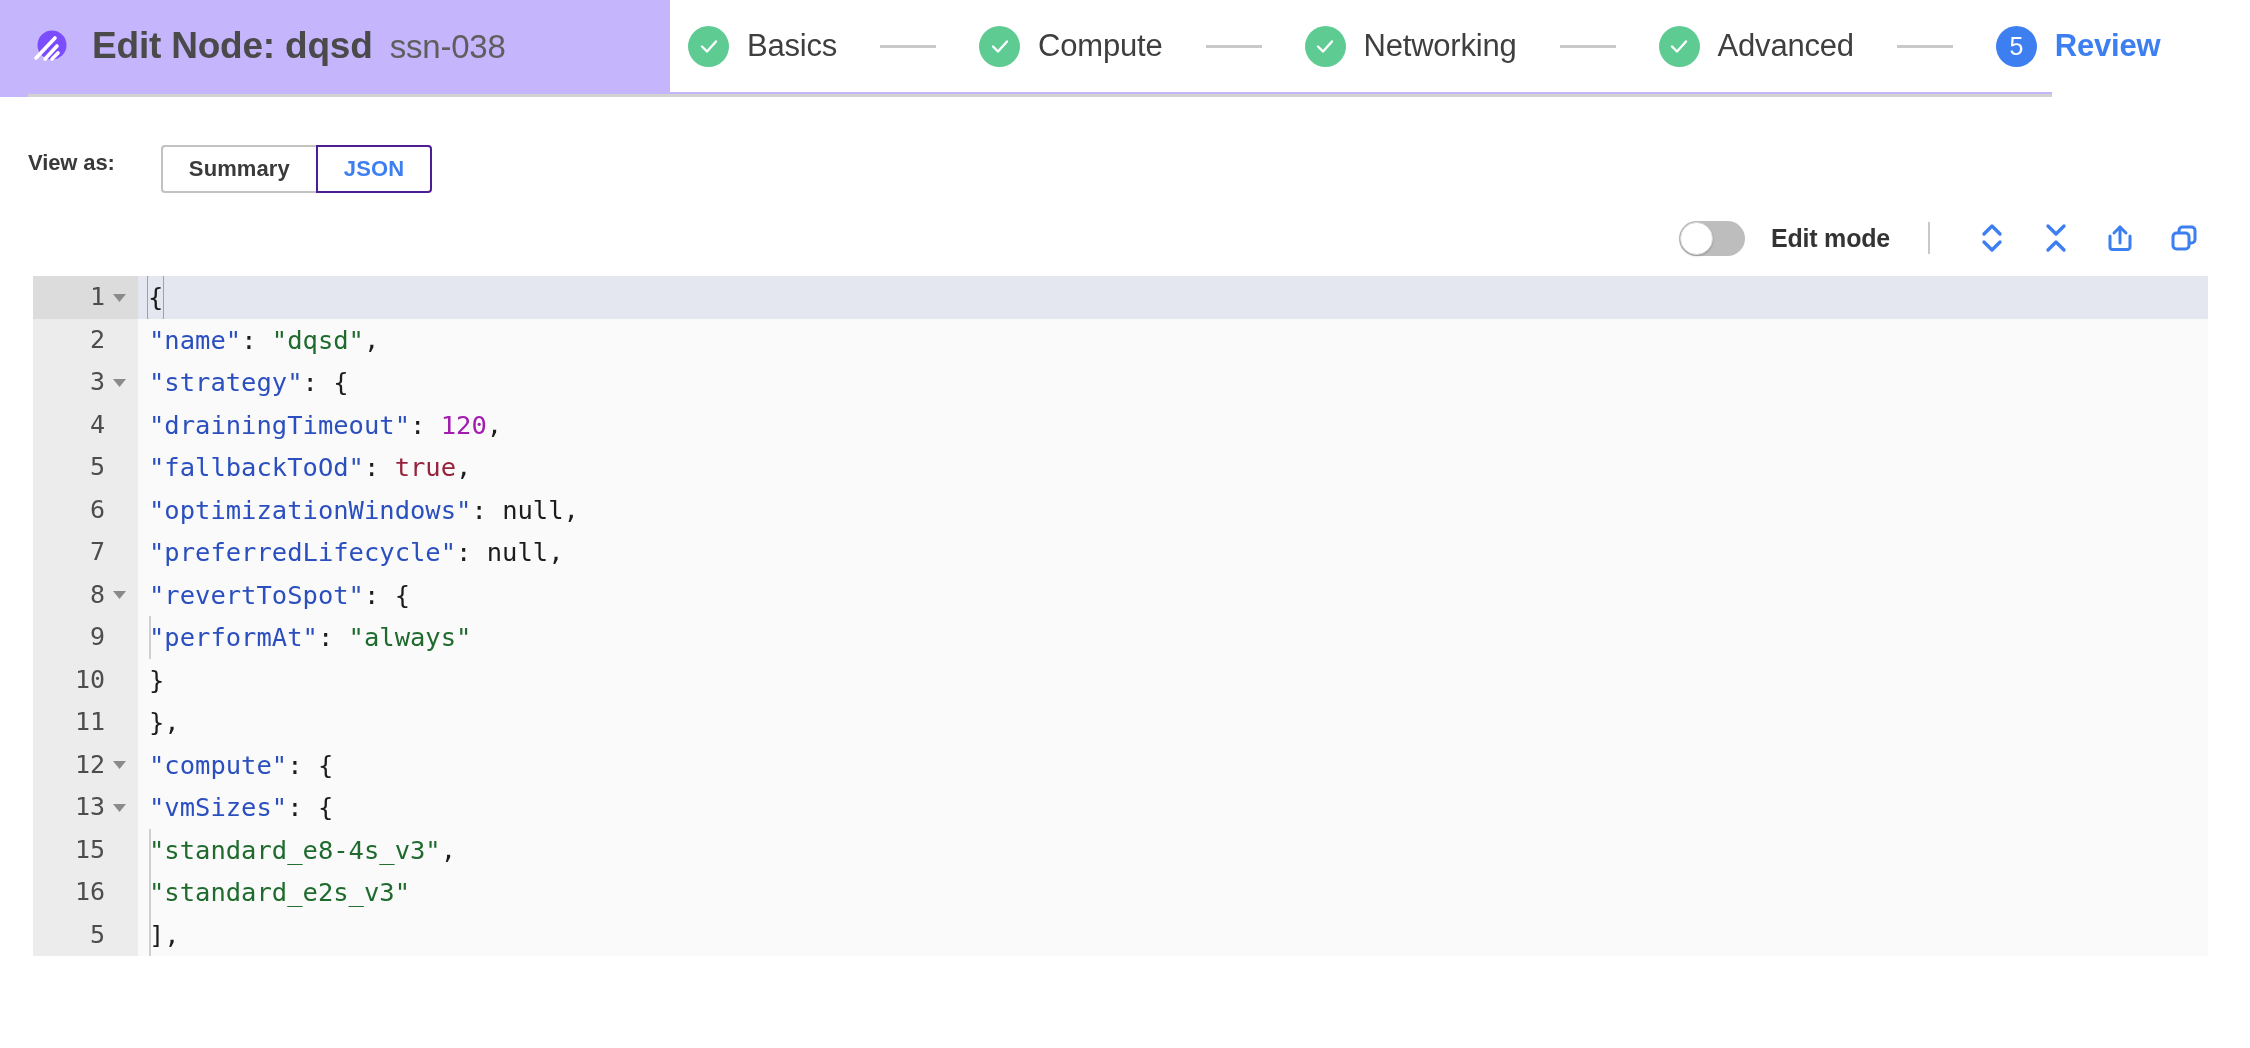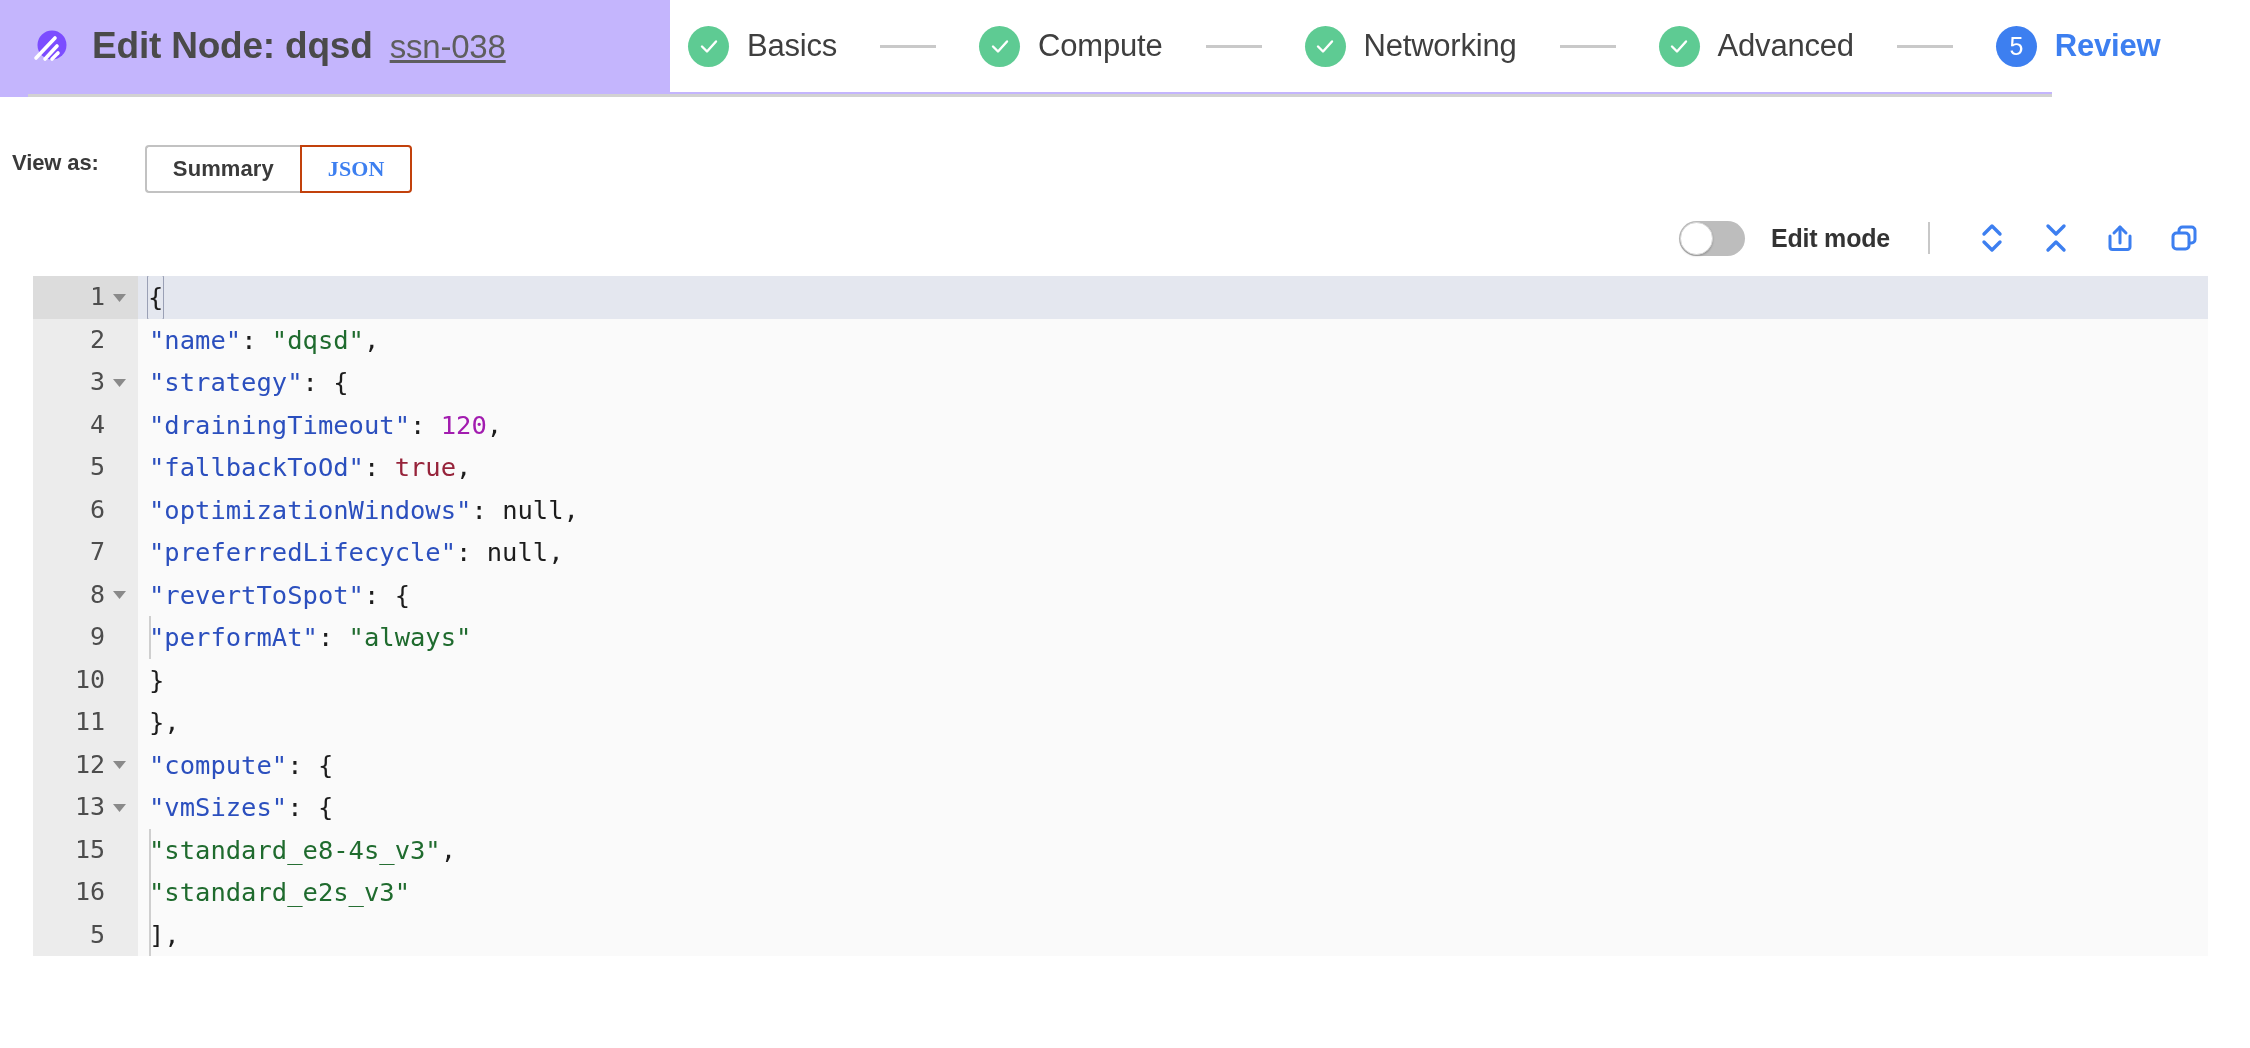--- a/index.html
+++ b/index.html
@@ -44,21 +44,20 @@
     font-weight: 700;
     color: #4a4a4a;
     letter-spacing: -0.2px;
   }
   .page-subtitle {
     font-size: 33px;
     font-weight: 400;
     color: #5e5e5e;
     margin-left: 17px;
     letter-spacing: -0.2px;
-    text-decoration: underline;
   }
   .header-rule {
     position: absolute;
     left: 28px;
     right: 0;
     bottom: 0;
     height: 3px;
     background: #d2d2d2;
   }
 
@@ -111,21 +110,21 @@
     height: 3px;
     background: #c9c9c9;
     margin: 0 19px;
     flex: 0 0 auto;
   }
 
   
   .viewas-row {
     display: flex;
     align-items: center;
-    padding-left: 12px;
+    padding-left: 28px;
     margin-top: 42px;
     height: 48px;
   }
   .viewas-label {
     font-size: 22px;
     font-weight: 700;
     color: #3a3a3a;
     margin-right: 46px;
     letter-spacing: -0.1px;
   }
@@ -146,25 +145,24 @@
     letter-spacing: 0.1px;
   }
   .seg-btn.inactive {
     border: 2px solid #c2c2c2;
     border-right: none;
     color: #3a3a3a;
     border-radius: 4px 0 0 4px;
     min-width: 115px;
   }
   .seg-btn.active {
-    border: 2px solid #c2410c;
+    border: 2px solid #4c1d95;
     color: #3d7ff0;
     border-radius: 0 4px 4px 0;
     min-width: 109px;
-    font-family: Liberation Serif, serif;
   }
 
   
   .editor-toolbar {
     display: flex;
     align-items: center;
     justify-content: flex-end;
     padding-right: 38px;
     margin-top: 28px;
     height: 46px;

